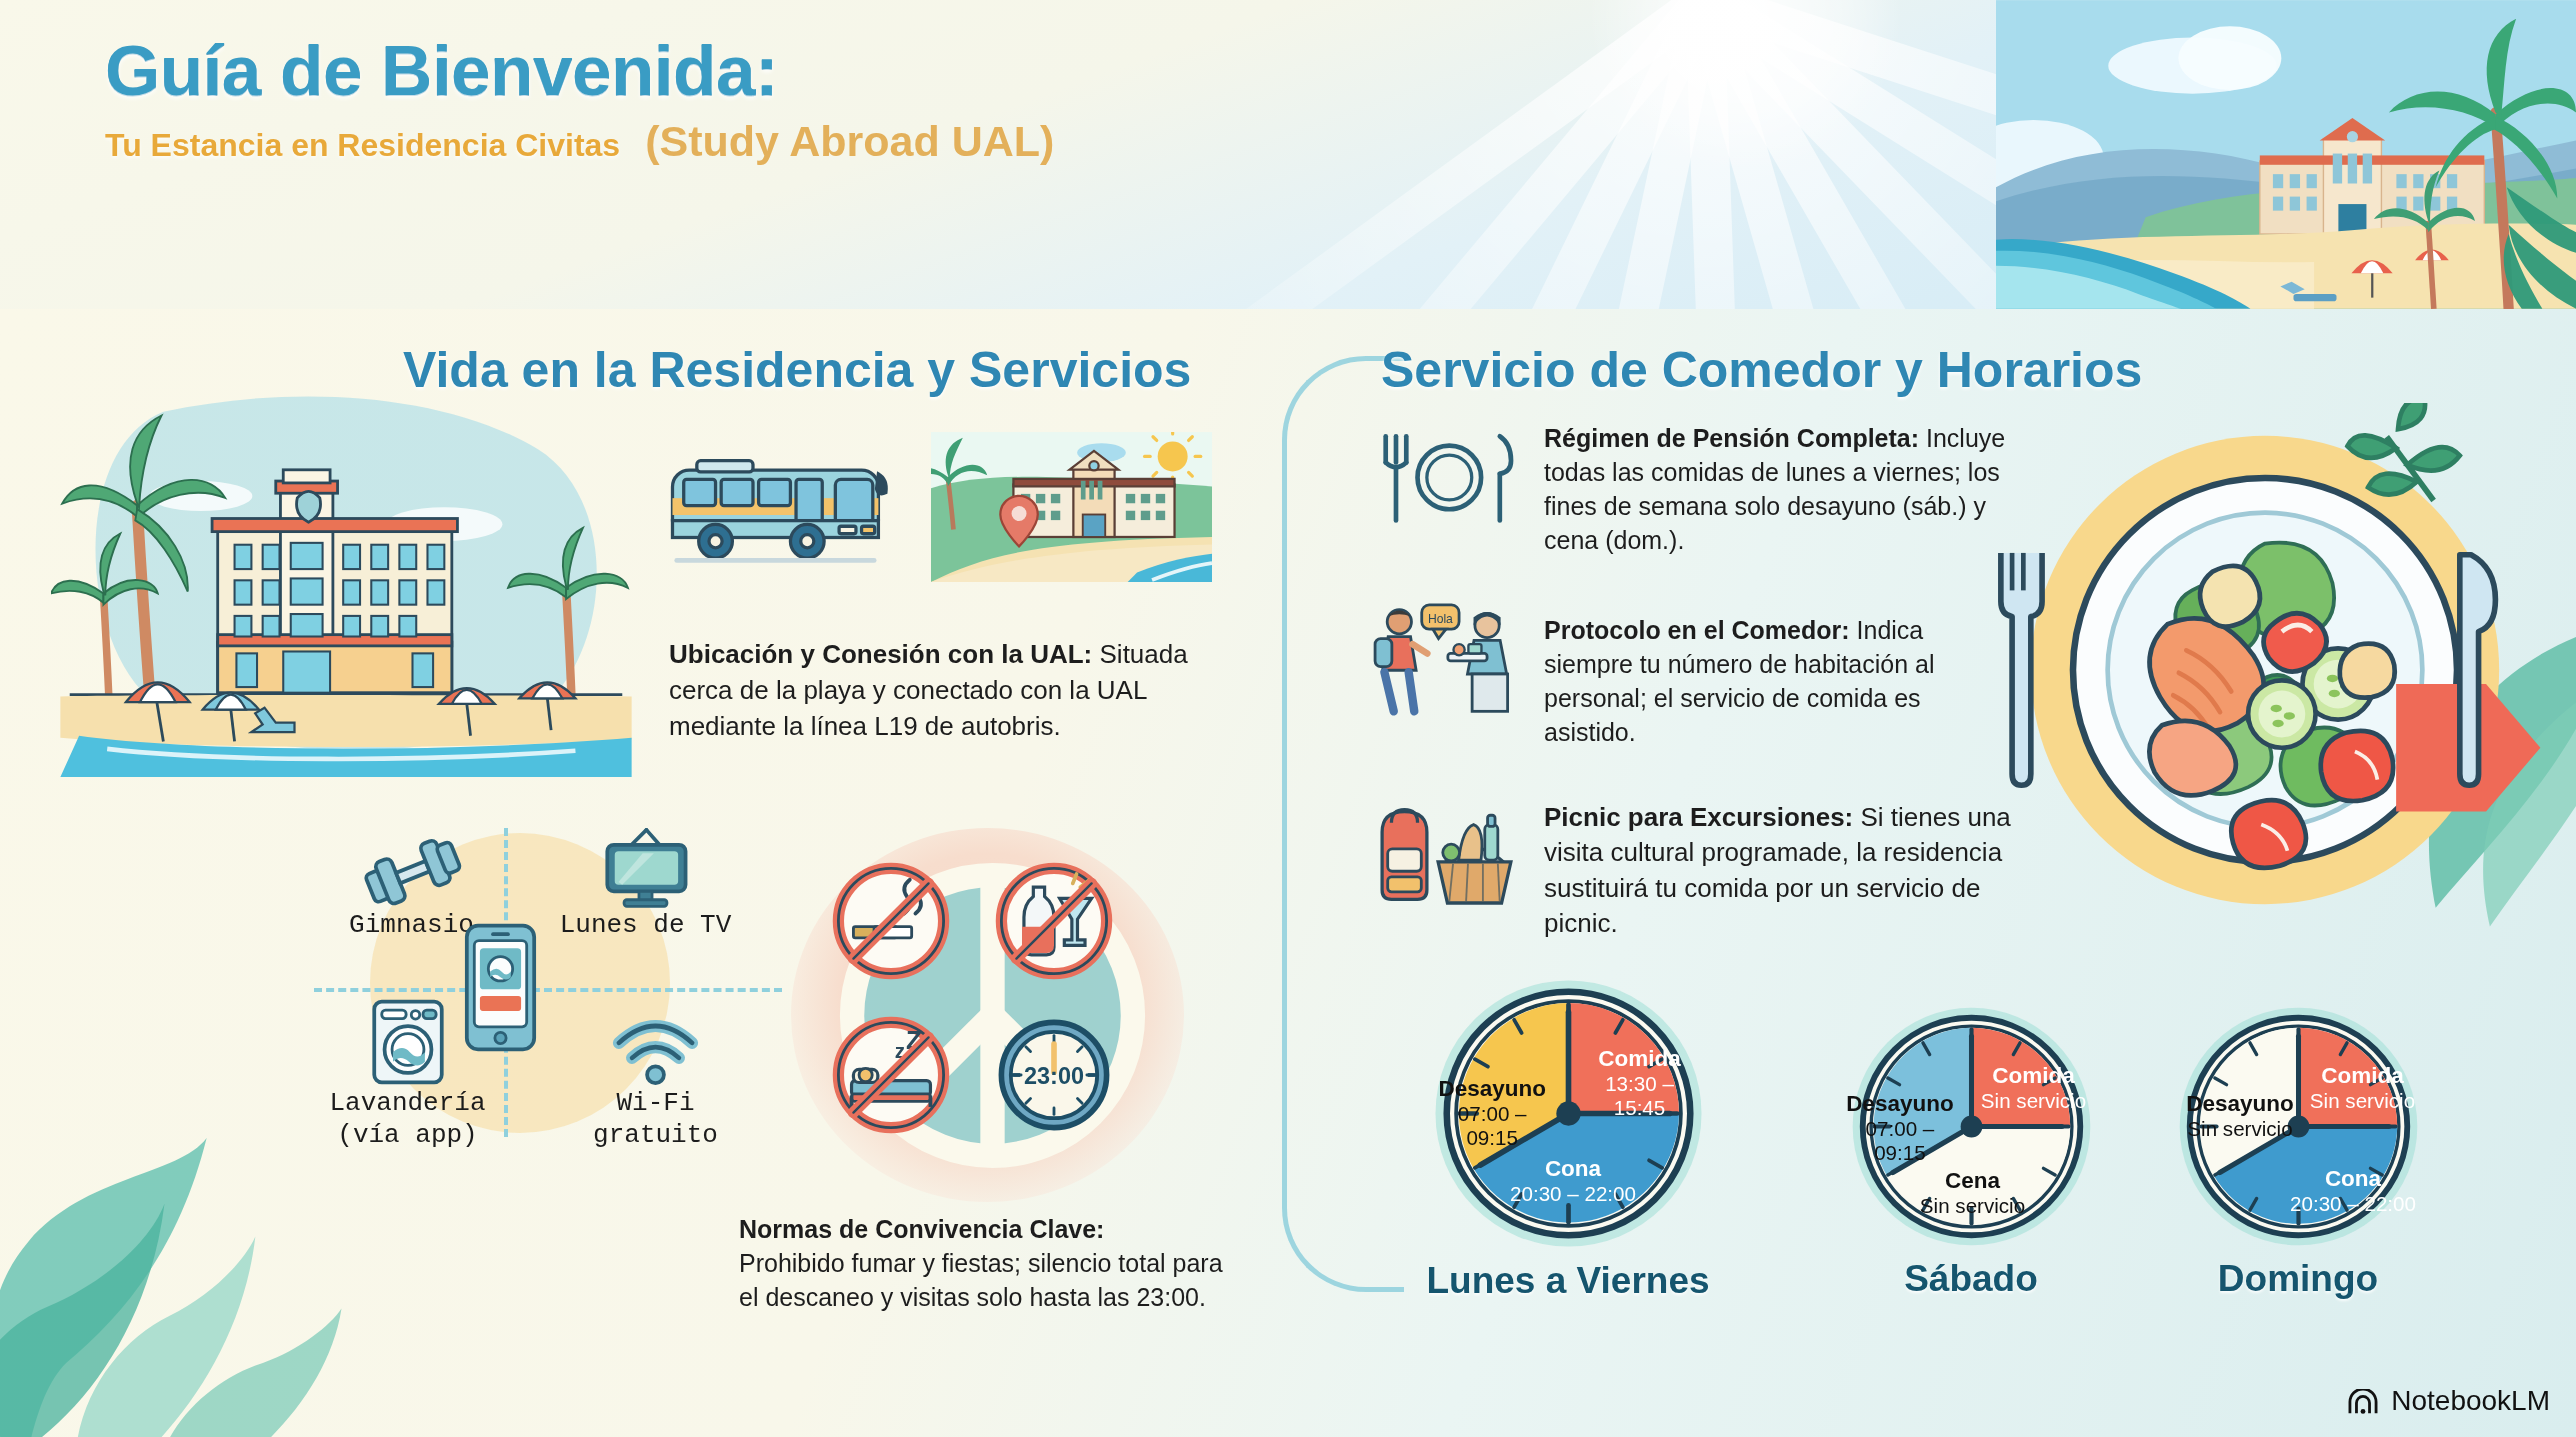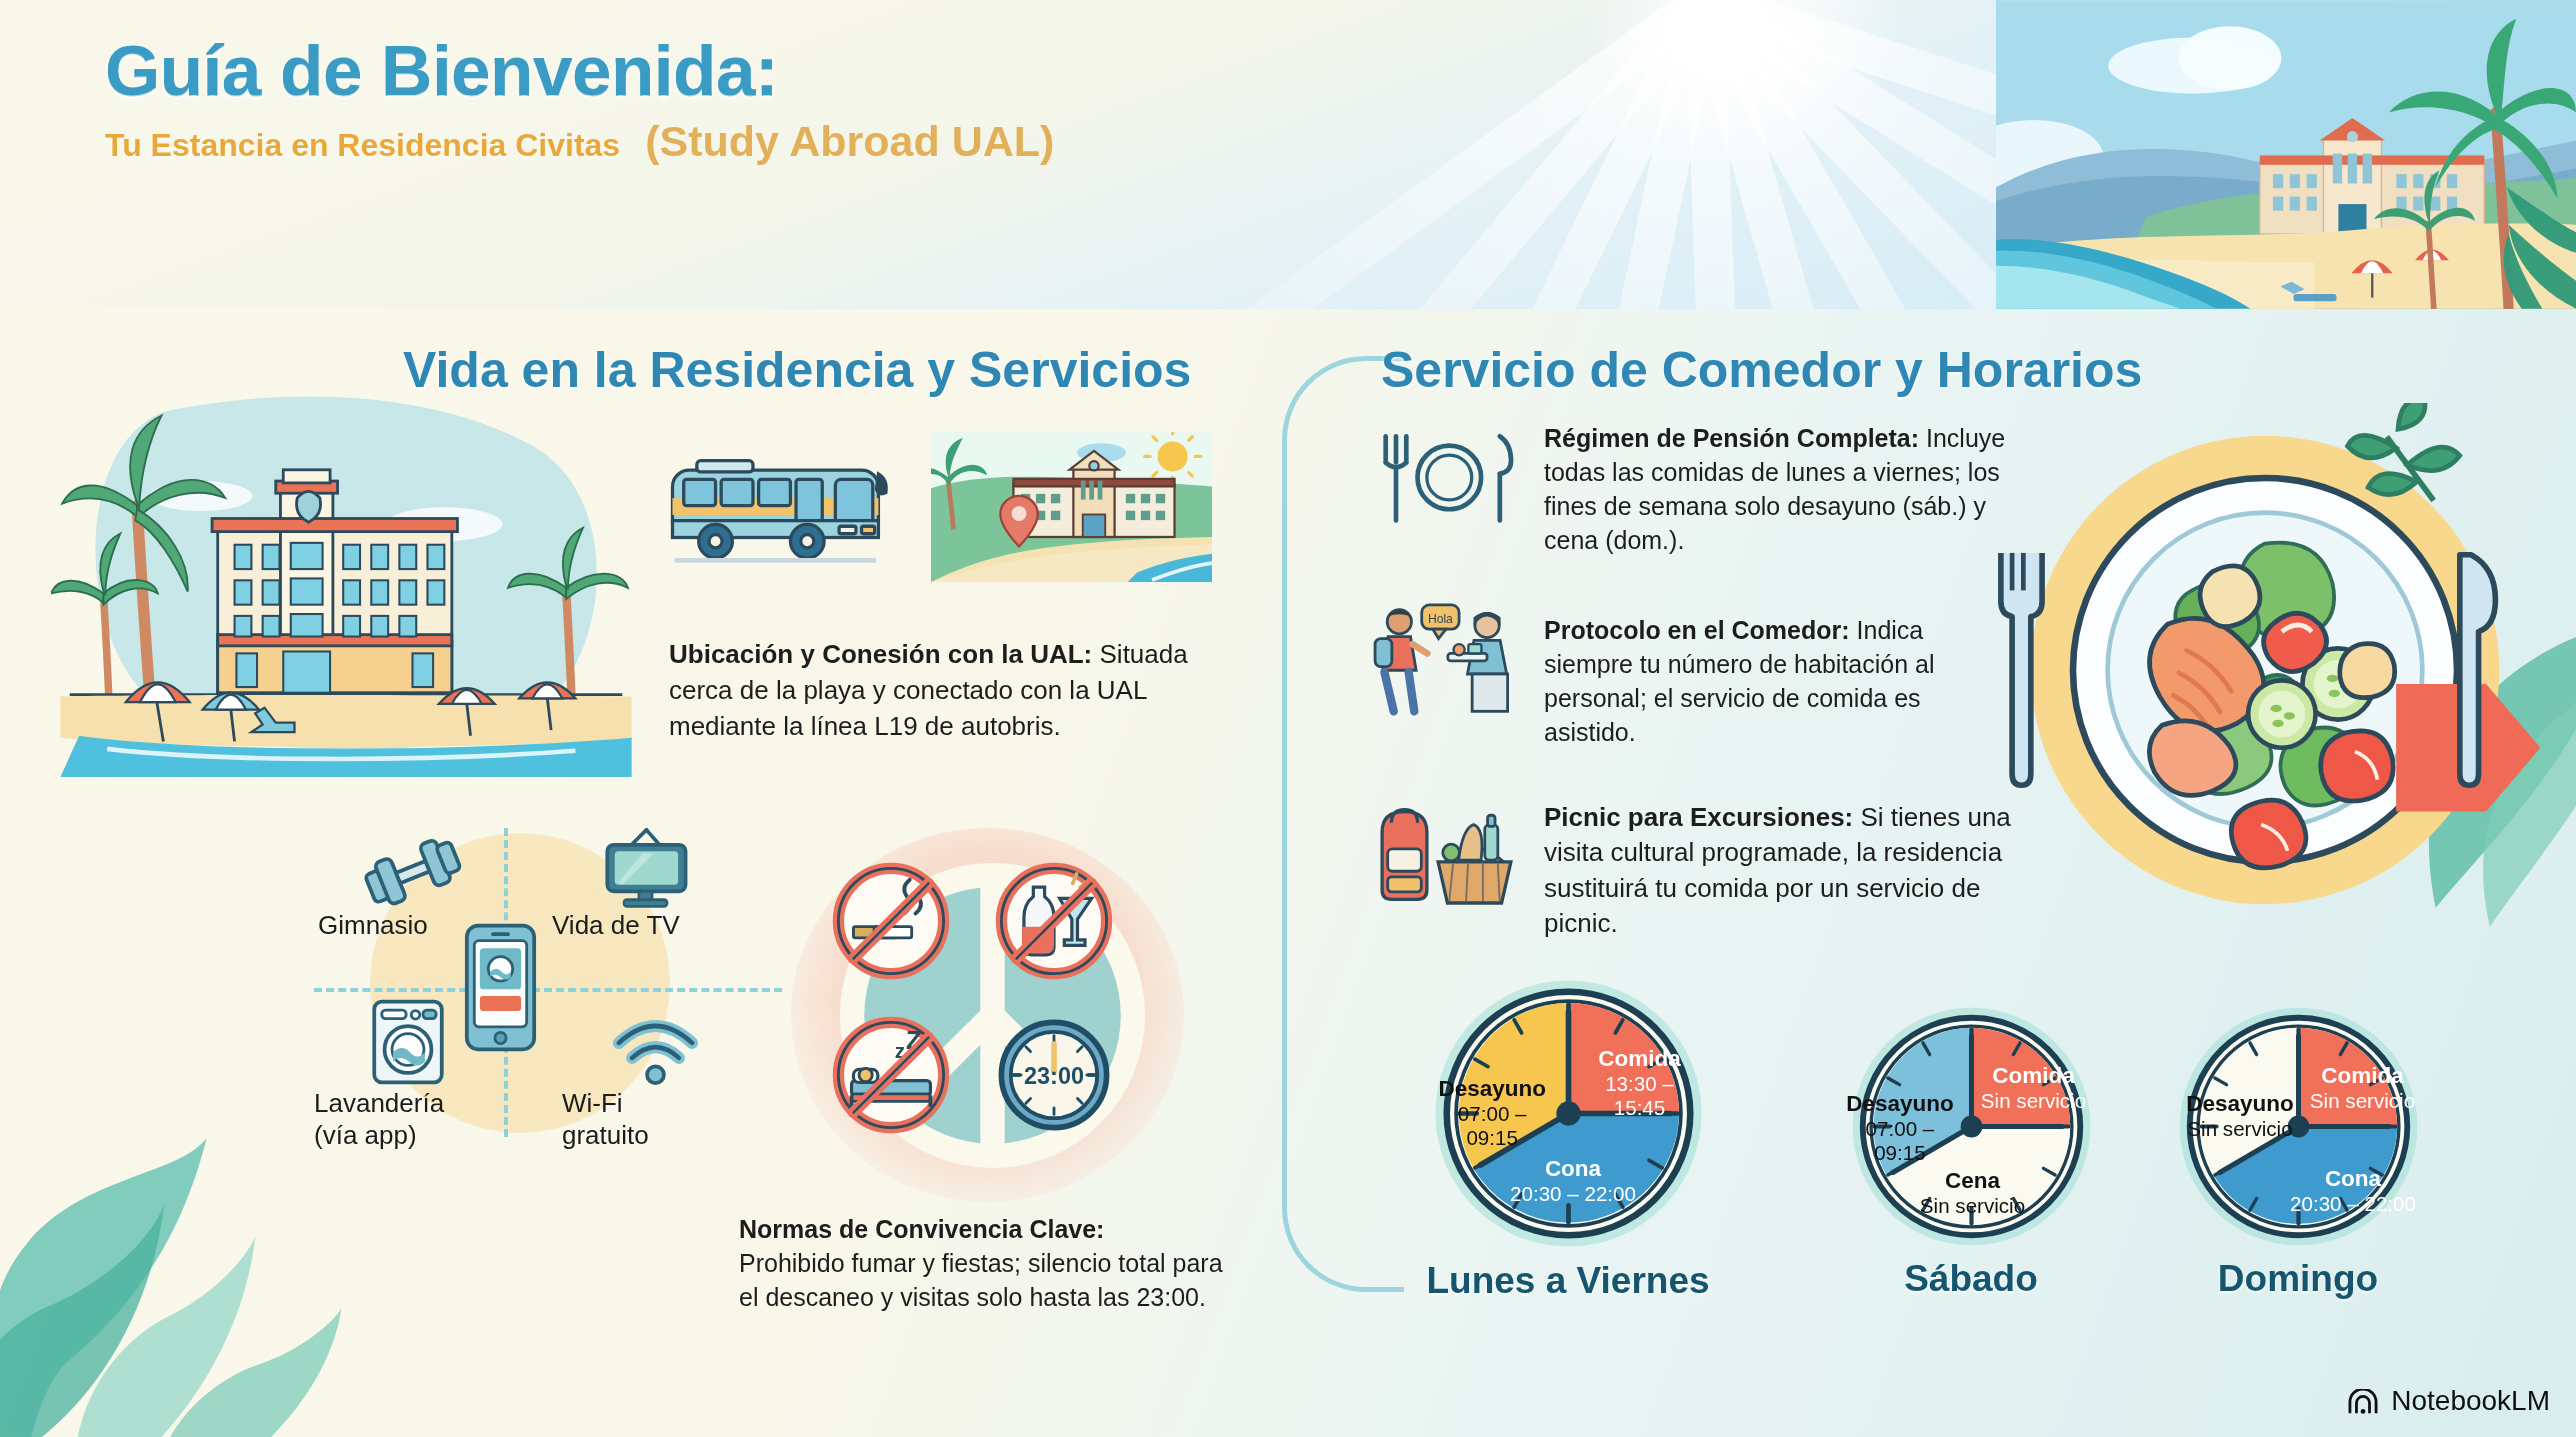--- a/index.html
+++ b/index.html
@@ -89,21 +89,21 @@
     background: #f7e2b0; border-radius: 50%; opacity: .75;
   }
   .dashv {
     position: absolute; left: 504px; top: 828px; width: 0; height: 309px;
     border-left: 4.7px dashed #8fd0dd;
   }
   .dashh {
     position: absolute; left: 314px; top: 988px; width: 468px; height: 0;
     border-top: 4.7px dashed #8fd0dd;
   }
-  .amen { position: absolute; width: 187px; text-align: left; }
+  .amen { position: absolute; width: 187px; text-align: center; font-family: Liberation Mono, monospace; }
   .amen .lbl { font-size: 26px; color: #1c1c1c; line-height: 1.22; }
   #amen-gym   { left: 318px; top: 824px; }
   #amen-tv    { left: 552px; top: 824px; }
   #amen-laun  { left: 314px; top: 1002px; }
   #amen-wifi  { left: 562px; top: 1002px; }
   .amen-ico { height: 86px; display: flex; align-items: flex-end; justify-content: center; }
 
   #phone-ico { position: absolute; left: 463px; top: 922px; width: 75px; height: 131px; }
 
   #rules-blob {
@@ -476,21 +476,21 @@
           <line x1="40" y1="18" x2="56" y2="2"></line>
             <line x1="70" y1="18" x2="56" y2="2"></line>
         </g>
         <rect x="14" y="18" width="84" height="50" rx="7" fill="#3f7f94" stroke="#2c6076" stroke-width="4"></rect>
         <rect x="22" y="25" width="68" height="36" rx="4" fill="#9ed8cf"></rect>
         <path d="M26 58 L52 27 L64 27 L30 61Z" fill="#c9eae3" opacity=".75"></path>
         <rect x="48" y="68" width="14" height="10" fill="#3f7f94" stroke="#2c6076" stroke-width="3"></rect>
         <rect x="32" y="77" width="46" height="7" rx="3" fill="#3f7f94" stroke="#2c6076" stroke-width="3"></rect>
       </svg>
     </div>
-    <div class="lbl">Vida de TV</div>
+    <div class="lbl">Lunes de TV</div>
   </div>
 
   <div class="amen" id="amen-laun">
     <div class="amen-ico">
       <svg width="90" height="92" viewBox="0 0 96 98">
         <rect x="12" y="6" width="72" height="86" rx="8" fill="#eef6f8" stroke="#2c6076" stroke-width="4"></rect>
         <rect x="20" y="15" width="26" height="9" rx="4" fill="#fff" stroke="#2c6076" stroke-width="3"></rect>
         <circle cx="56" cy="20" r="4.5" fill="#fff" stroke="#2c6076" stroke-width="3"></circle>
         <rect x="64" y="15" width="14" height="9" rx="4" fill="#6fbac6" stroke="#2c6076" stroke-width="3"></rect>
         <circle cx="48" cy="57" r="25" fill="#fdfefe" stroke="#2c6076" stroke-width="4"></circle>

